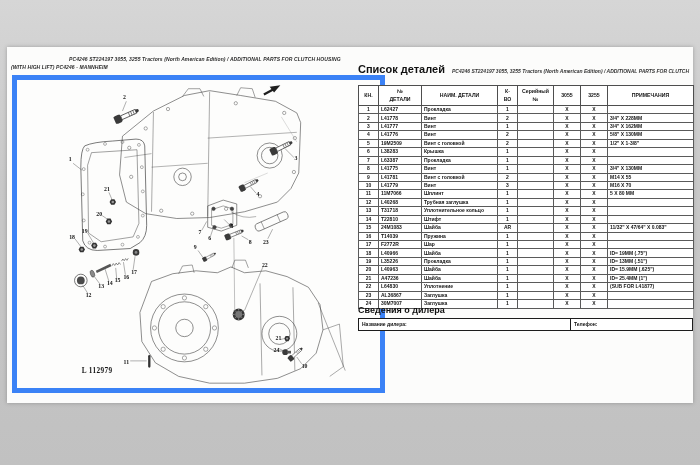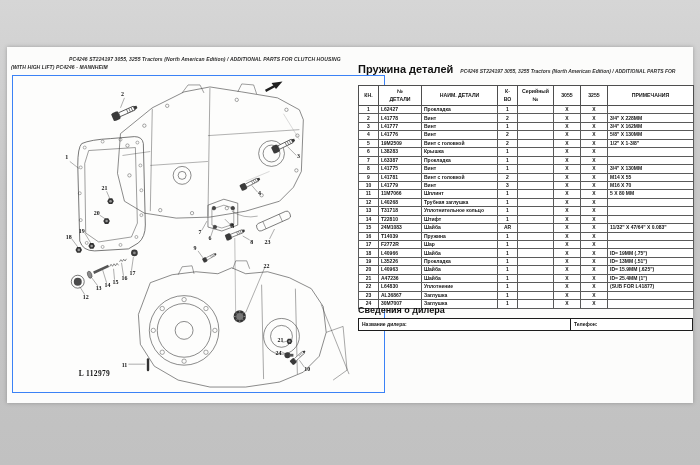--- a/index.html
+++ b/index.html
@@ -13,21 +13,21 @@
     background:#fcfcfb;box-shadow:0 0 4px rgba(0,0,0,.25);
   }
   
   .doc-header{
     position:absolute;left:4px;top:9px;width:336px;
     font:italic 700 5px/1.55 "Liberation Sans",sans-serif;color:#2b2b2b;
     text-indent:58px;letter-spacing:.1px;
   }
   .diagram-box{
     position:absolute;left:5px;top:28px;width:373px;height:318px;
-    border:1px solid #3b82f6;background:#fdfdfc;box-sizing:border-box;
+    border:5px solid #3b82f6;background:#fdfdfc;box-sizing:border-box;
   }
   .diagram-box svg{display:block;width:100%;height:100%;}
   .co{font:600 6px "Liberation Serif",serif;fill:#141414;text-anchor:middle;}
   .figid{font:700 7.5px "Liberation Serif",serif;fill:#141414;letter-spacing:.4px;}
   
   .list-head{position:absolute;left:351px;top:12px;width:335px;}
   .list-title{font:700 11px/1 "Liberation Sans",sans-serif;color:#111;margin-right:7px;}
   .list-sub{font:italic 600 5px/1.5 "Liberation Sans",sans-serif;color:#333;}
   table.parts{
     position:absolute;left:351px;top:38px;width:335px;
@@ -275,21 +275,21 @@
         <text class="co" x="236" y="169">23</text>
         <text class="co" x="247" y="281">24</text>
         <text class="co" x="249" y="268">21</text>
       </g>
 
       <text class="figid" x="46" y="302">L 112979</text>
     </svg>
   </div>
 
   <div class="list-head">
-    <span class="list-title">Пружина деталей</span><span class="list-sub">PC4246 ST224197 3055, 3255 Tractors (North American Edition) / ADDITIONAL PARTS FOR CLUTCH HOUSING (WITH HIGH LIFT) PC4246 - MANNHEIM</span>
+    <span class="list-title">Список деталей</span><span class="list-sub">PC4246 ST224197 3055, 3255 Tractors (North American Edition) / ADDITIONAL PARTS FOR CLUTCH HOUSING (WITH HIGH LIFT) PC4246 - MANNHEIM</span>
   </div>
 
   <table class="parts">
     <colgroup>
       <col style="width:20px">
         <col style="width:43px">
         <col style="width:76px">
         <col style="width:20px">
       <col style="width:36px">
         <col style="width:27px">

